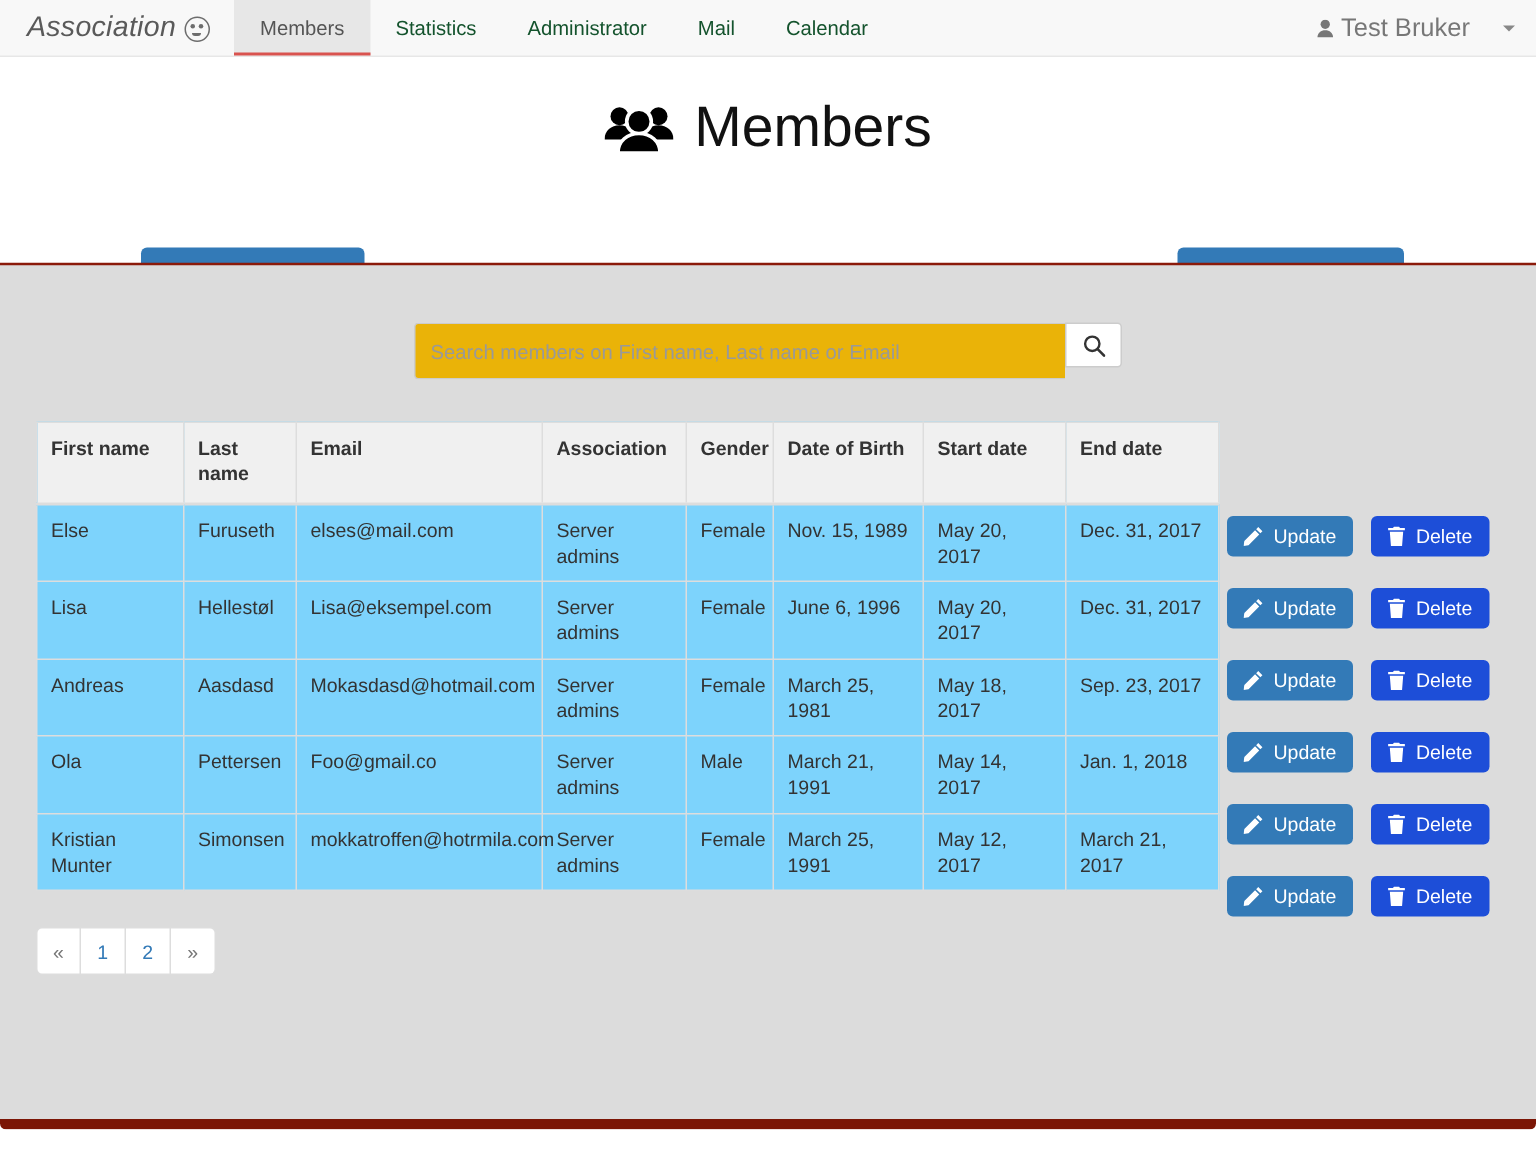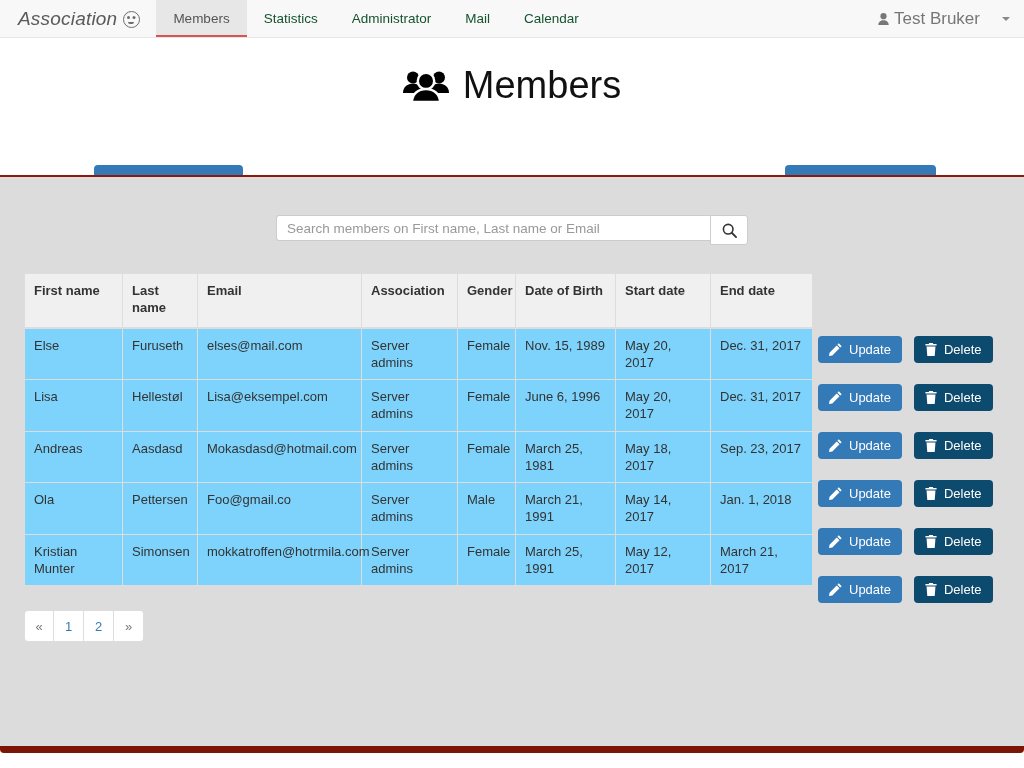--- a/index.html
+++ b/index.html
@@ -150,28 +150,28 @@
 
   
   .search-wrap {
     display: flex;
     justify-content: center;
     padding-top: 38px;
   }
   .search-group { display: flex; }
   .search-input {
     width: 434px;
-    height: 26px;
+    height: 38px;
     padding: 4px 10px;
     font-size: 13.5px;
     color: #555;
     border: 1px solid #cccccc;
     border-right: none;
     border-radius: 3px 0 0 3px;
-    background: #ffffff;
+    background: #eab308;
     outline: none;
     font-family: "Liberation Sans", sans-serif;
   }
   .search-input::placeholder { color: #999999; }
   .search-btn {
     width: 38px; height: 30px;
     background: #ffffff;
     border: 1px solid #cccccc;
     border-radius: 0 3px 3px 0;
     cursor: pointer;
@@ -240,21 +240,21 @@
     left: 794px;
     display: flex;
     gap: 12px;
   }
   .btn-sm {
     padding: 6px 11px;
     font-size: 13px;
     border-radius: 4px;
     font-weight: normal;
   }
-  .btn-danger { background: #0c4a6e; }
+  .btn-danger { background: #1d4ed8; }
 
   
   .pagination {
     display: flex;
     margin: 24px 0 0 24px;
   }
   .page-item {
     min-width: 30px;
     height: 32px;
     padding: 0 10px;

